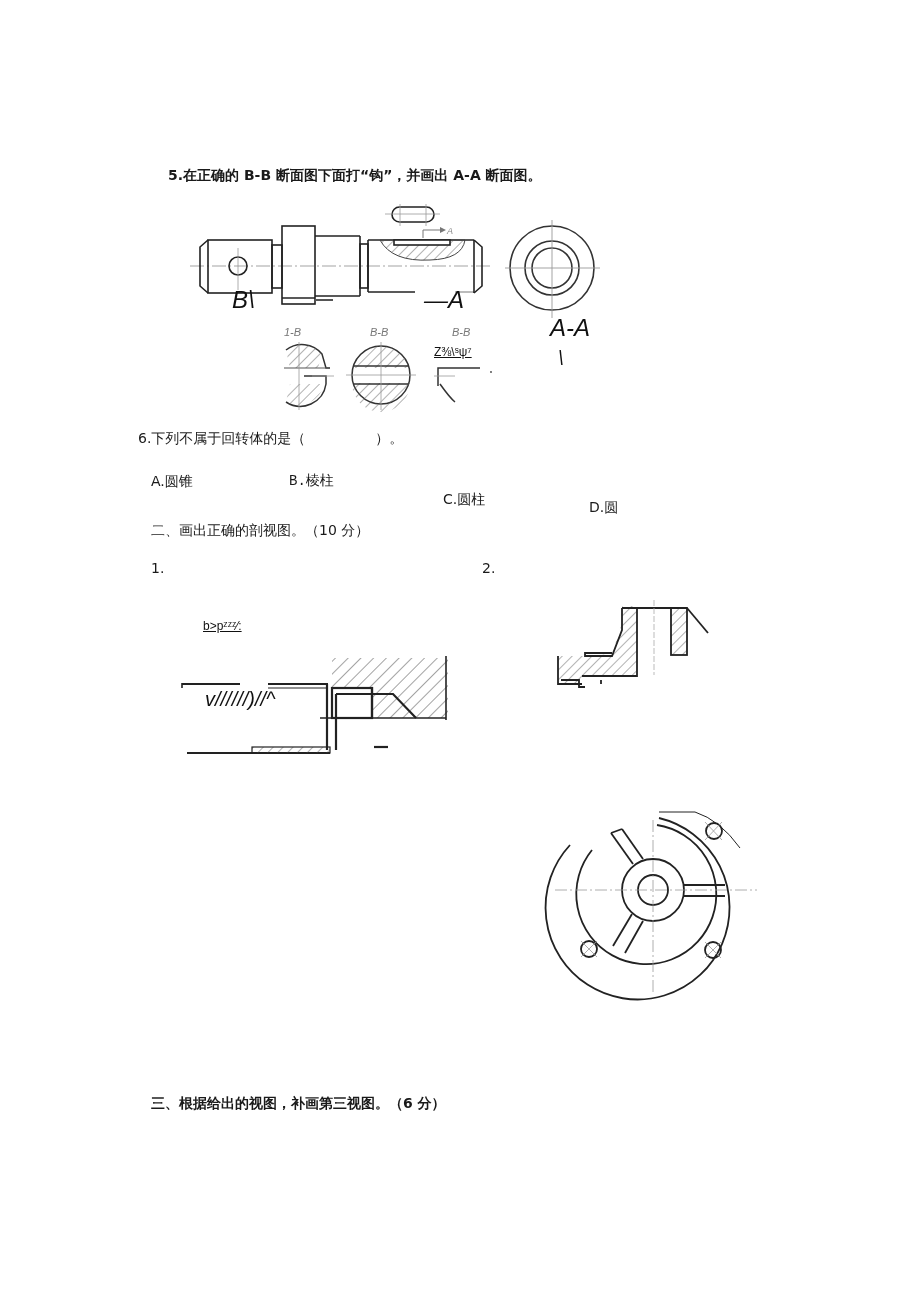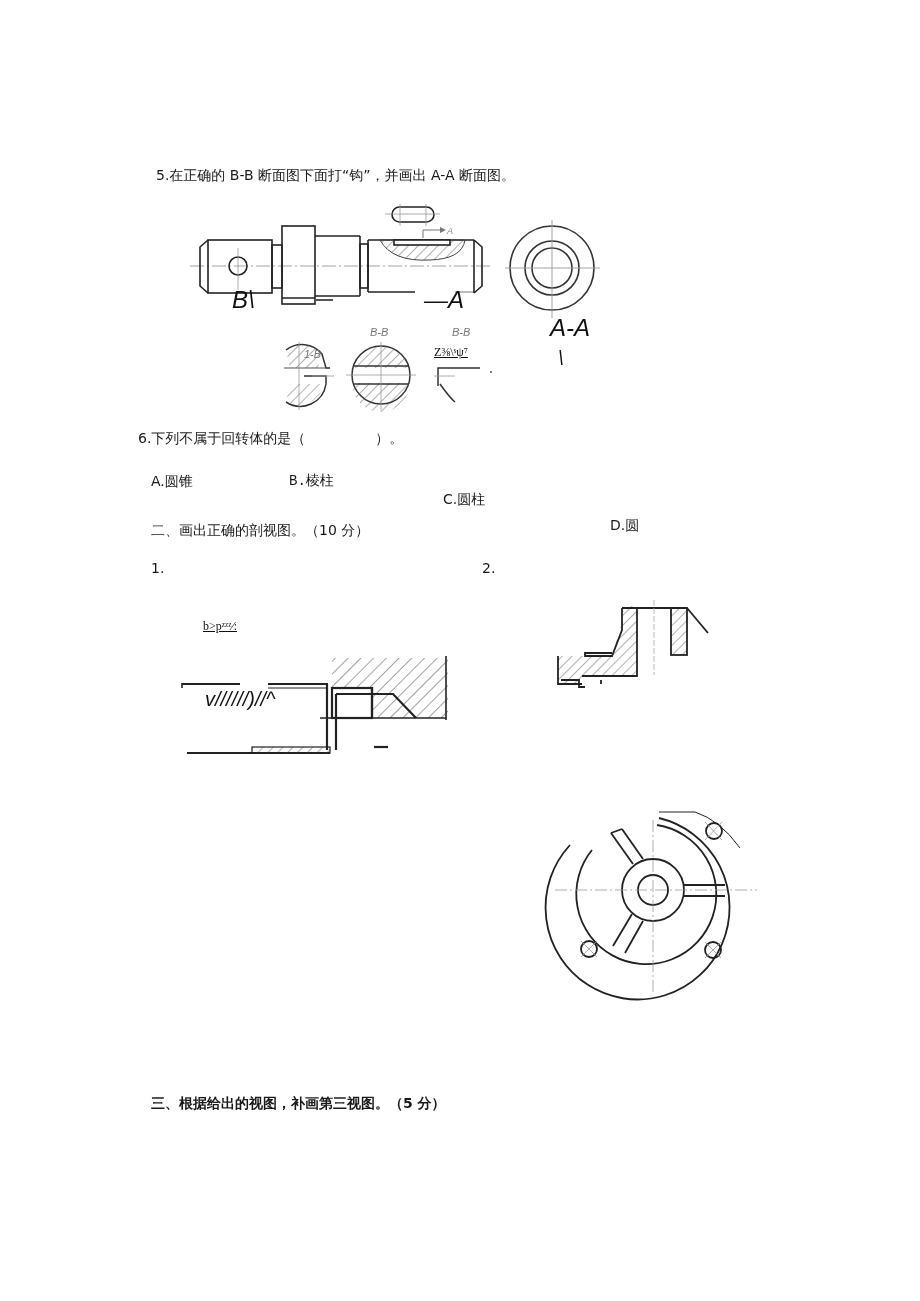--- a/index.html
+++ b/index.html
@@ -3,27 +3,27 @@
 <meta charset="utf-8">
 <style>
   html, body { margin: 0; padding: 0; background: #ffffff; }
   body { width: 920px; height: 1301px; position: relative; overflow: hidden;
          font-family: "DejaVu Sans", "Liberation Sans", sans-serif; color: #1a1a1a; }
   .txt { position: absolute; font-size: 14px; white-space: nowrap; line-height: 1; }
   .heading { font-size: 14px; }
   .bold { font-weight: bold; }
   .lbl-ital { position: absolute; font-family: "Liberation Sans", sans-serif; font-style: italic; font-size: 24px; line-height: 1; color: #111; }
   .small-lbl { position: absolute; font-family: "Liberation Sans", sans-serif; font-size: 11px; color: #777; font-style: italic; line-height: 1; }
-  .ocr { position: absolute; font-family: Liberation Serif, serif; font-size: 12px; line-height: 1; color: #111; }
+  .ocr { position: absolute; font-family: Liberation Sans, sans-serif; font-size: 12px; line-height: 1; color: #111; }
   svg { position: absolute; overflow: visible; }
 </style>
 </head>
 <body>
 
-<div class="txt" style="left:156px; top:168px;">5.在正确的 B-B 断面图下面打“钩”，并画出 A-A 断面图。</div>
+<div class="txt" style="left:168px; top:168px;font-weight:bold;">5.在正确的 B-B 断面图下面打“钩”，并画出 A-A 断面图。</div>
 
 <svg width="920" height="1301" style="left:0;top:0;" viewBox="0 0 920 1301">
   <defs>
     <pattern id="hatch" patternUnits="userSpaceOnUse" width="7" height="7" patternTransform="rotate(45)">
       <line x1="0" y1="0" x2="0" y2="7" stroke="#666" stroke-width="1"></line>
     </pattern>
     <pattern id="hatch2" patternUnits="userSpaceOnUse" width="9" height="9" patternTransform="rotate(45)">
       <line x1="0" y1="0" x2="0" y2="9" stroke="#555" stroke-width="1.1"></line>
     </pattern>
   </defs>
@@ -158,30 +158,30 @@
       <line x1="705" y1="942" x2="721" y2="958"></line>
       <line x1="705" y1="958" x2="721" y2="942"></line>
     </g>
   </g>
 </svg>
 
 <div class="lbl-ital" style="left:232px; top:288px;">B\</div>
 <div class="lbl-ital" style="left:424px; top:288px;">—A</div>
 <div class="lbl-ital" style="left:550px; top:316px;">A-A</div>
 <div class="lbl-ital" style="left:558px; top:348px; font-size:20px;">\</div>
-<div class="small-lbl" style="left:304px; top:327px;margin-top:22px;">1-B</div>
+<div class="small-lbl" style="left:284px; top:327px;">1-B</div>
 <div class="small-lbl" style="left:370px; top:327px;">B-B</div>
 <div class="small-lbl" style="left:452px; top:327px;">B-B</div>
 <div class="ocr" style="left:434px; top:346px; text-decoration: underline;">Z⅜\ˢψ⁷</div>
 
 <div class="txt" style="left:138px; top:431px;">6.下列不属于回转体的是（　　　　　）。</div>
 <div class="txt" style="left:151px; top:474px;">A.圆锥</div>
 <div class="txt" style="left:289px; top:474px;font-family:Liberation Mono, monospace;">B.棱柱</div>
 <div class="txt" style="left:443px; top:492px;">C.圆柱</div>
-<div class="txt" style="left:589px; top:518px;margin-left:21px;">D.圆</div>
+<div class="txt" style="left:589px; top:500px;">D.圆</div>
 
 <div class="txt heading" style="left:151px; top:523px;">二、画出正确的剖视图。（10 分）</div>
 <div class="txt" style="left:151px; top:561px;">1.</div>
 <div class="txt" style="left:482px; top:561px;">2.</div>
 <div class="ocr" style="left:203px; top:620px; text-decoration: underline;">b&gt;pᶻᶻᶻ⁄:</div>
 <div class="lbl-ital" style="left:205px; top:689px; font-size:20px;">v//////)//^</div>
 
-<div class="txt heading bold" style="left:151px; top:1096px;">三、根据给出的视图，补画第三视图。（5 分）</div>
+<div class="txt heading bold" style="left:151px; top:1096px;">三、根据给出的视图，补画第三视图。（6 分）</div>
 
 </body></html>

